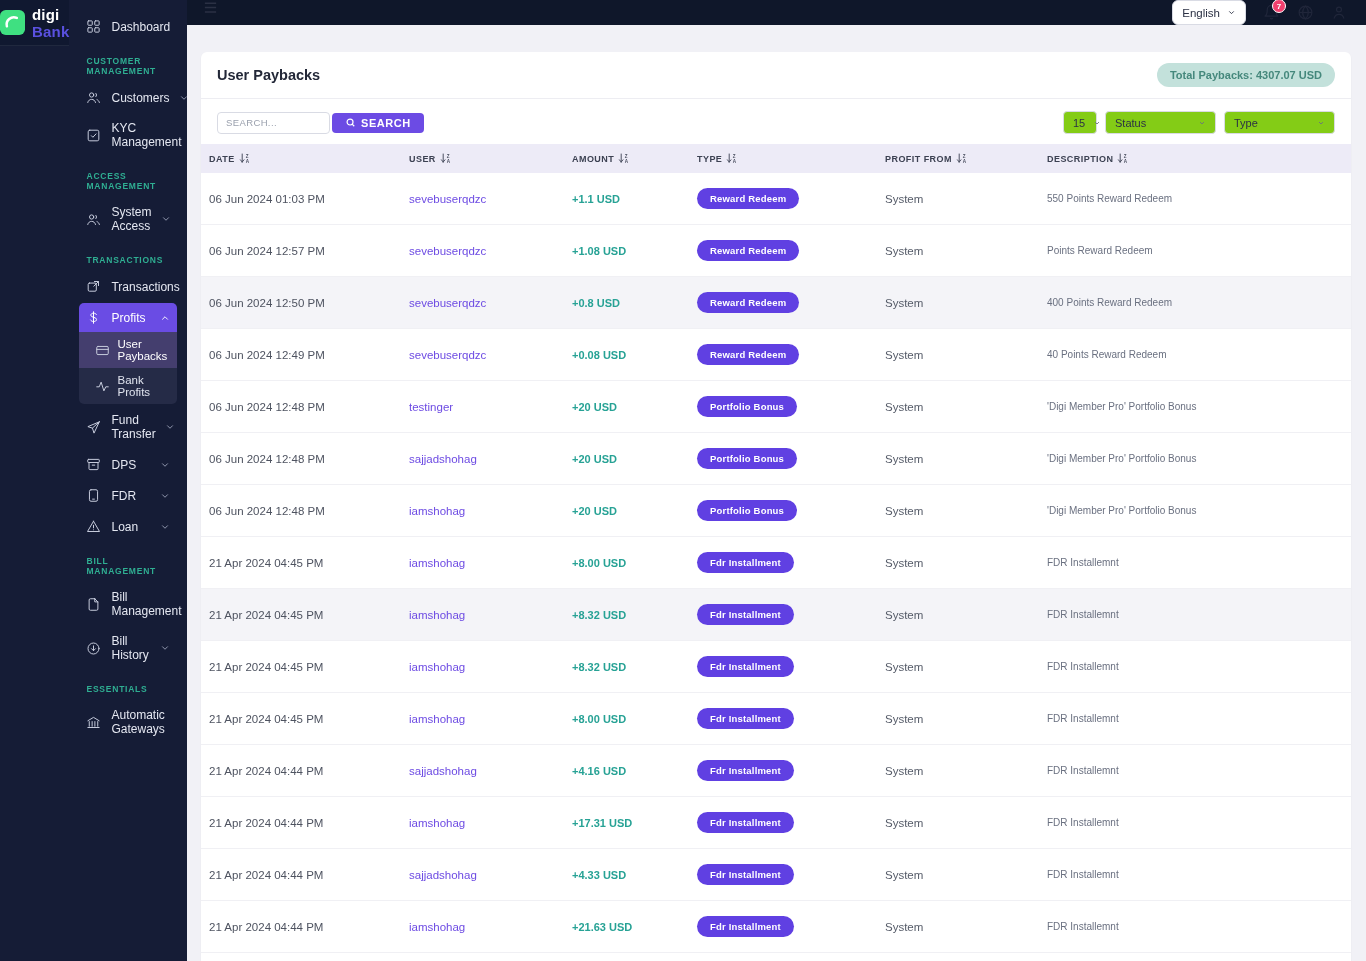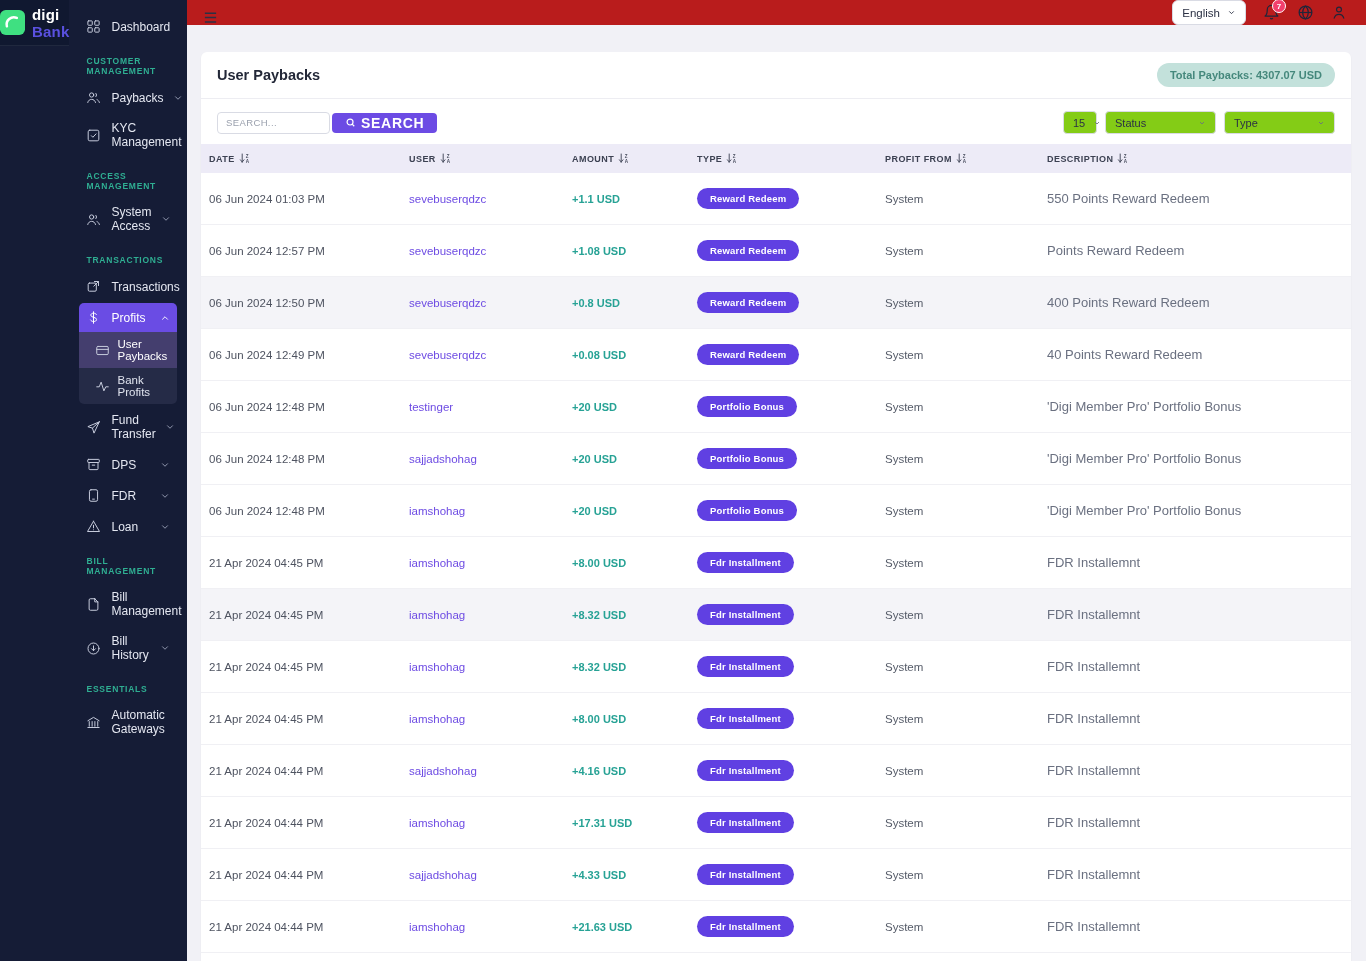--- a/index.html
+++ b/index.html
@@ -26,21 +26,21 @@
   .side-item .chev { margin-left:auto; color:#9aa1b8; }
   .side-item.active-parent { background:#6a4ce4; color:#ffffff; margin-bottom:0; border-radius:5px 5px 0 0; }
   .side-item.active-parent .ico, .side-item.active-parent .chev { color:#ffffff; }
   .submenu { margin:0 10px 2px; background:#252b47; border-radius:0 0 5px 5px; overflow:hidden; }
   .sub-item { display:flex; align-items:center; gap:7px; padding:6px 7px 6px 16px; font-size:11.5px; color:#dfe3ee; cursor:pointer; }
   .sub-item .ico { width:15px; height:14px; color:#c6cbdc; flex:0 0 15px; }
   .sub-item.active { background:#443e6e; color:#ffffff; }
 
   
   .main { flex:1; display:flex; flex-direction:column; height:961px; }
-  .topbar { height:46px; background:#b91c1c; display:flex; align-items:flex-end; justify-content:space-between;
+  .topbar { height:46px; background:#0f172a; display:flex; align-items:flex-start; justify-content:space-between;
             padding:0 19px 0 15px; }
   .hamburger { color:#2b3144; cursor:pointer; }
   .top-right { display:flex; align-items:center; gap:17px; }
   .lang-select { border:1px solid #d9dbe4; border-radius:6px; height:25px; padding:0 9px; display:flex;
                  align-items:center; gap:7px; font-size:11.5px; color:#2b3144; cursor:pointer; background:#fff; }
   .icon-btn { color:#20263a; cursor:pointer; position:relative; }
   .notif-badge { position:absolute; top:-5px; right:-6px; min-width:14px; height:14px; border-radius:8px;
                  background:#f23f6d; color:#fff; font-size:8px; font-weight:bold; display:flex;
                  align-items:center; justify-content:center; border:1.5px solid #fff; padding:0 2px; }
 
@@ -51,21 +51,21 @@
   .page-title { font-size:14.5px; font-weight:bold; color:#232838; }
   .total-badge { background:#c3e1db; color:#45887c; font-size:11px; font-weight:bold; padding:6px 13px;
                  border-radius:14px; }
 
   .toolbar { display:flex; align-items:center; justify-content:space-between; padding:12px 16px 10px; }
   .toolbar-left { display:flex; align-items:center; gap:2px; }
   .search-input { width:113px; height:22px; border:1px solid #d9dbe4; border-radius:4px; padding:0 8px;
                   font-size:9.5px; letter-spacing:.04em; color:#333; font-family:"Liberation Sans",sans-serif; }
   .search-input::placeholder { color:#9aa0ad; }
   .search-btn { background:#6c4be4; color:#fff; border:none; border-radius:4px; height:20px; padding:0 13px;
-                font-size:14px; font-weight:bold; letter-spacing:.05em; display:flex; align-items:center; gap:5px;
+                font-size:11px; font-weight:bold; letter-spacing:.05em; display:flex; align-items:center; gap:5px;
                 cursor:pointer; font-family:"Liberation Sans",sans-serif; }
   .toolbar-right { display:flex; align-items:center; gap:8px; }
   .mini-select { border:1px solid #d9dbe4; border-radius:4px; height:23px; display:flex; align-items:center;
                  padding:0 9px; font-size:11px; color:#2b3144; cursor:pointer; background:#84cc16; justify-content:space-between; }
   .mini-select.narrow { width:34px; }
   .mini-select.wide { width:111px; }
   .mini-select .chev { color:#6b7182; margin-left:8px; }
 
   table { width:100%; border-collapse:collapse; table-layout:fixed; }
   col.c1{width:200px} col.c2{width:163px} col.c3{width:125px} col.c4{width:188px} col.c5{width:162px}
@@ -74,21 +74,21 @@
   thead th .th-inner { display:inline-flex; align-items:center; gap:4px; }
   tbody td { padding:15px 8px; font-size:11.5px; border-bottom:1px solid #f0f0f4; vertical-align:middle;
              white-space:nowrap; overflow:hidden; }
   tr.hl td { background:#f4f4f8; }
   .c-date { color:#4e5360;margin-left:15px; }
   .c-user { color:#6d4be3; cursor:pointer; }
   .c-amount { color:#27a295; font-weight:bold; font-size:11px; }
   .badge-type { display:inline-block; background:#6040e2; color:#fff; font-size:9.5px; font-weight:bold;
                 padding:5px 13px; border-radius:12px; letter-spacing:.02em; }
   .c-profit { color:#555b68; }
-  .c-desc { color:#6a7080; font-size:13px;margin-left:22px; }
+  .c-desc { color:#6a7080; font-size:10px;margin-left:22px; }
 
   .pager-wrap { padding:13px 16px 26px; }
 </style>
 </head>
 <body>
 
 <aside class="sidebar">
   <div class="side-logo">
     <span>
       <svg width="25" height="25" viewBox="0 0 26 26">
@@ -113,21 +113,21 @@
       <div class="section-label">Customer Management</div>
       <div class="side-item">
         <span class="ico">
           <svg width="15" height="15" viewBox="0 0 24 24" fill="none" stroke="currentColor" stroke-width="1.6" stroke-linecap="round" stroke-linejoin="round">
             <circle cx="9" cy="8" r="3.4"></circle>
             <path d="M2.8 20c.8-3.4 3.3-5 6.2-5s5.4 1.6 6.2 5"></path>
             <path d="M15.6 5.2a3.4 3.4 0 0 1 0 5.6"></path>
             <path d="M17.6 15.4c1.9.8 3.2 2.3 3.8 4.6"></path>
           </svg>
         </span>
-        <span>Paybacks</span>
+        <span>Customers</span>
         <span class="chev">
           <svg width="10" height="10" viewBox="0 0 24 24" fill="none" stroke="currentColor" stroke-width="2.2" stroke-linecap="round" stroke-linejoin="round">
             <path d="M6 9l6 6 6-6"></path>
           </svg>
         </span>
       </div>
       <div class="side-item">
         <span class="ico">
           <svg width="15" height="15" viewBox="0 0 24 24" fill="none" stroke="currentColor" stroke-width="1.6" stroke-linecap="round" stroke-linejoin="round">
             <rect x="3.5" y="3.5" width="17" height="17" rx="2.5"></rect>

